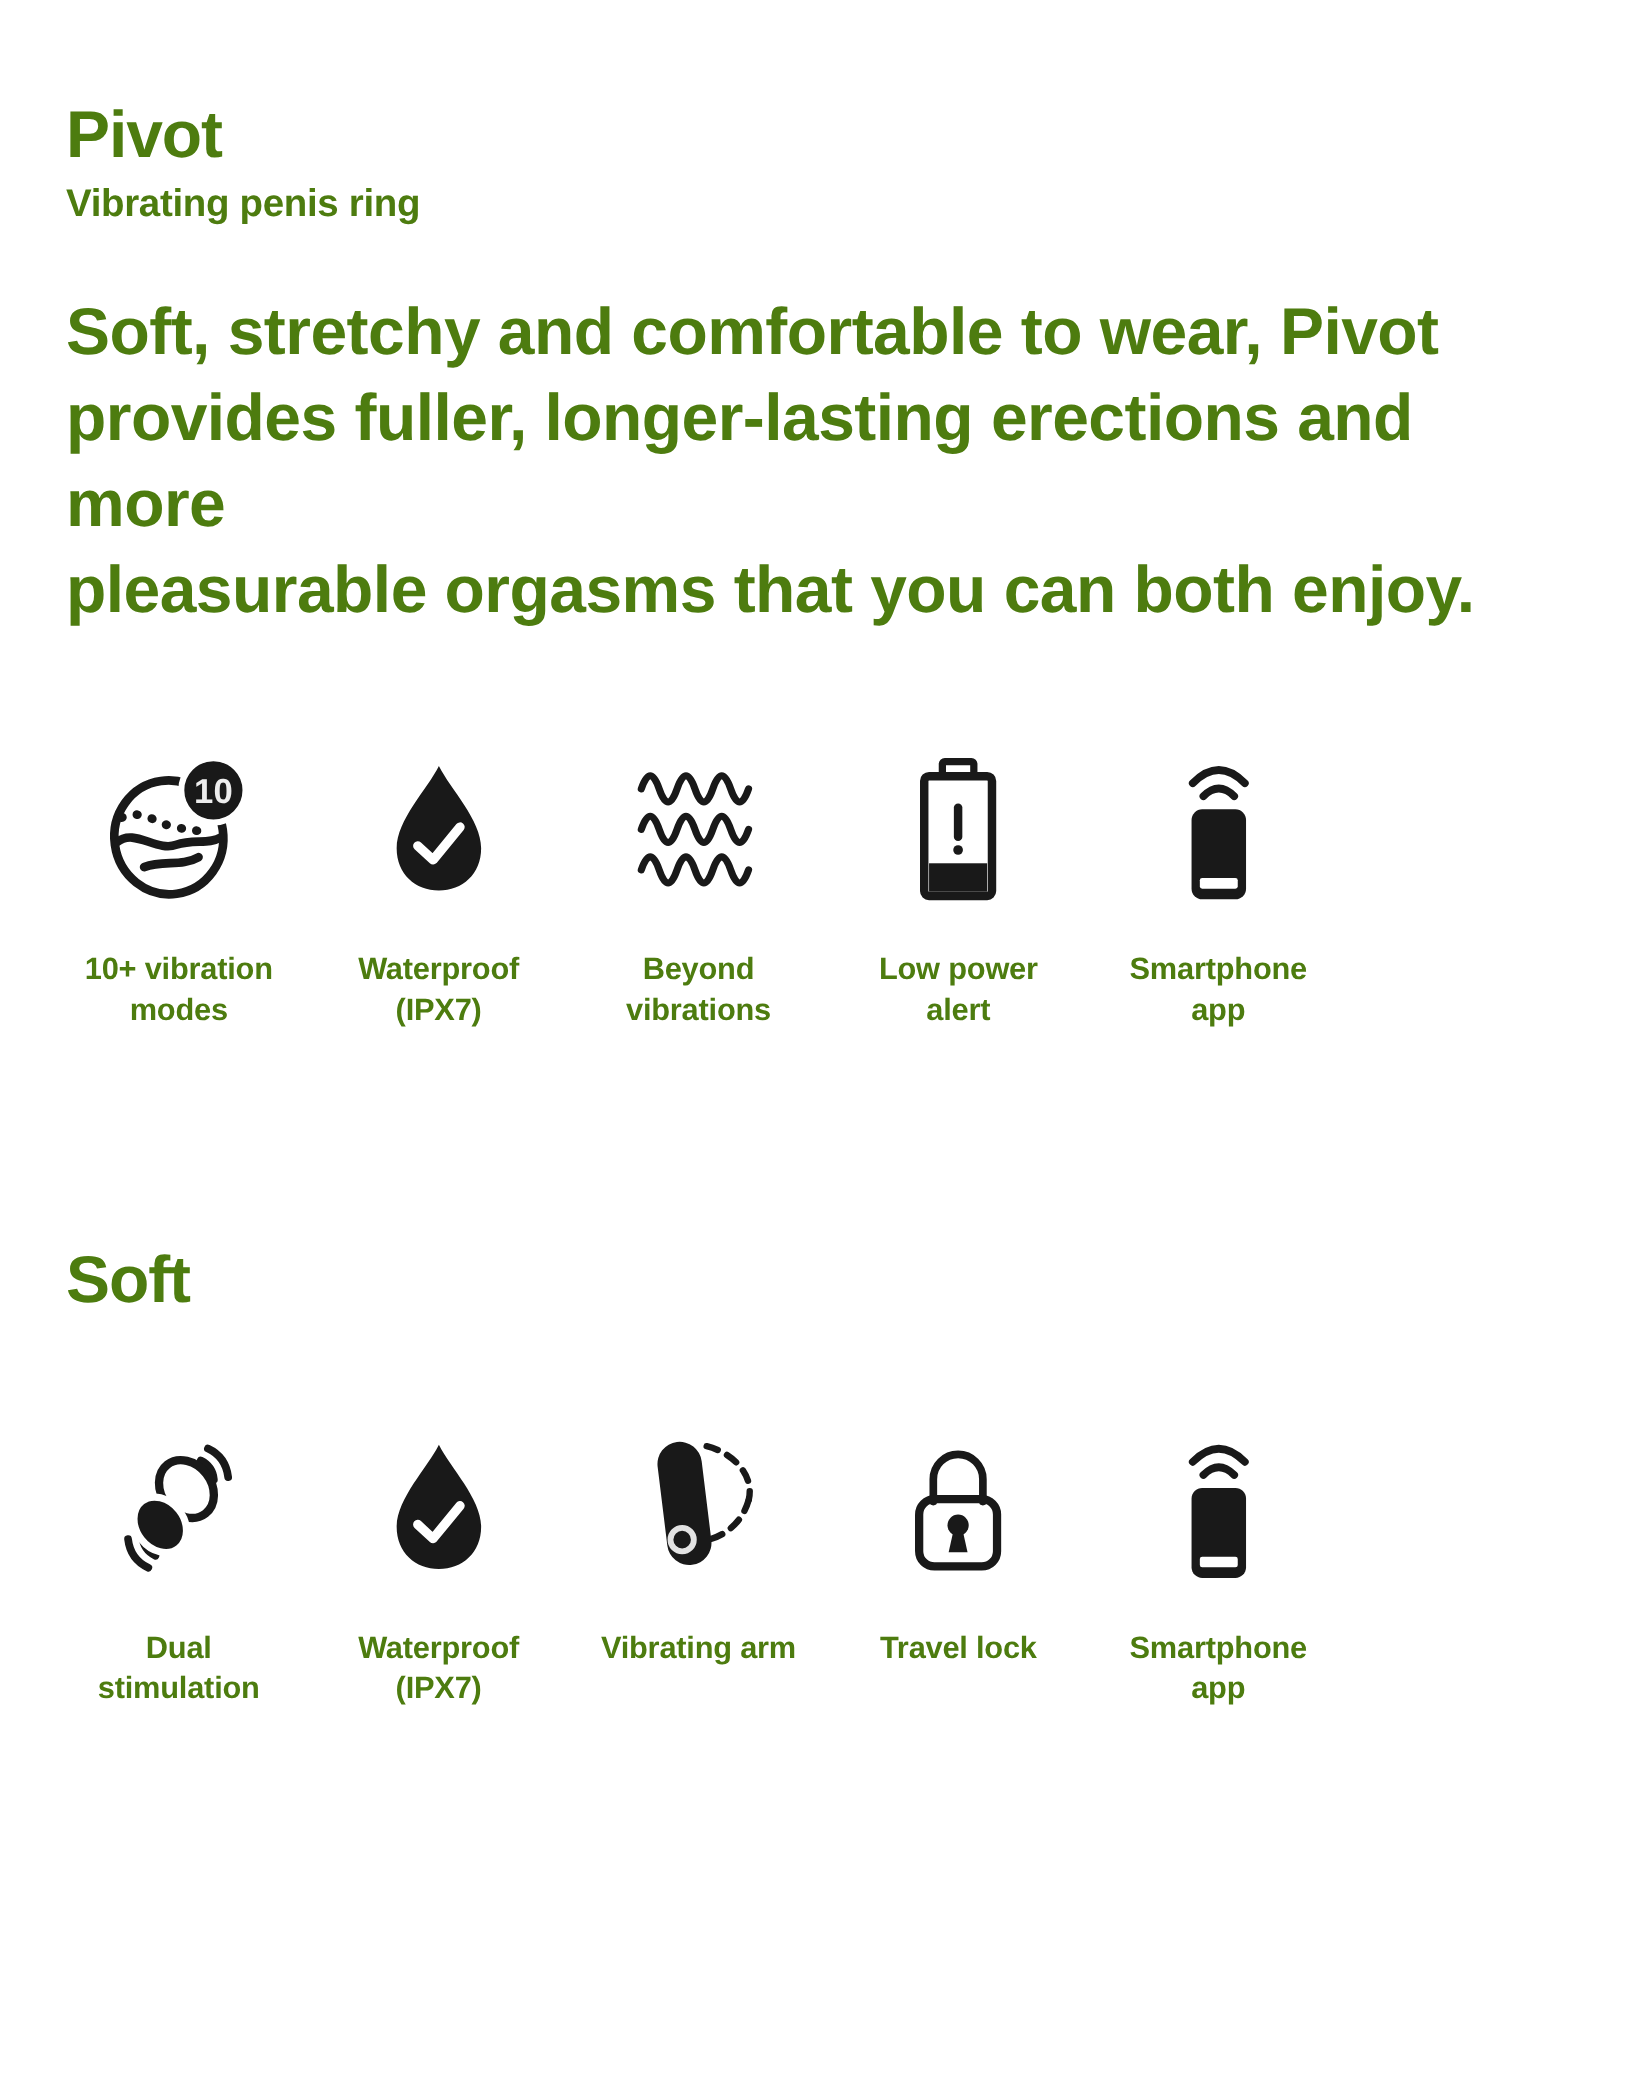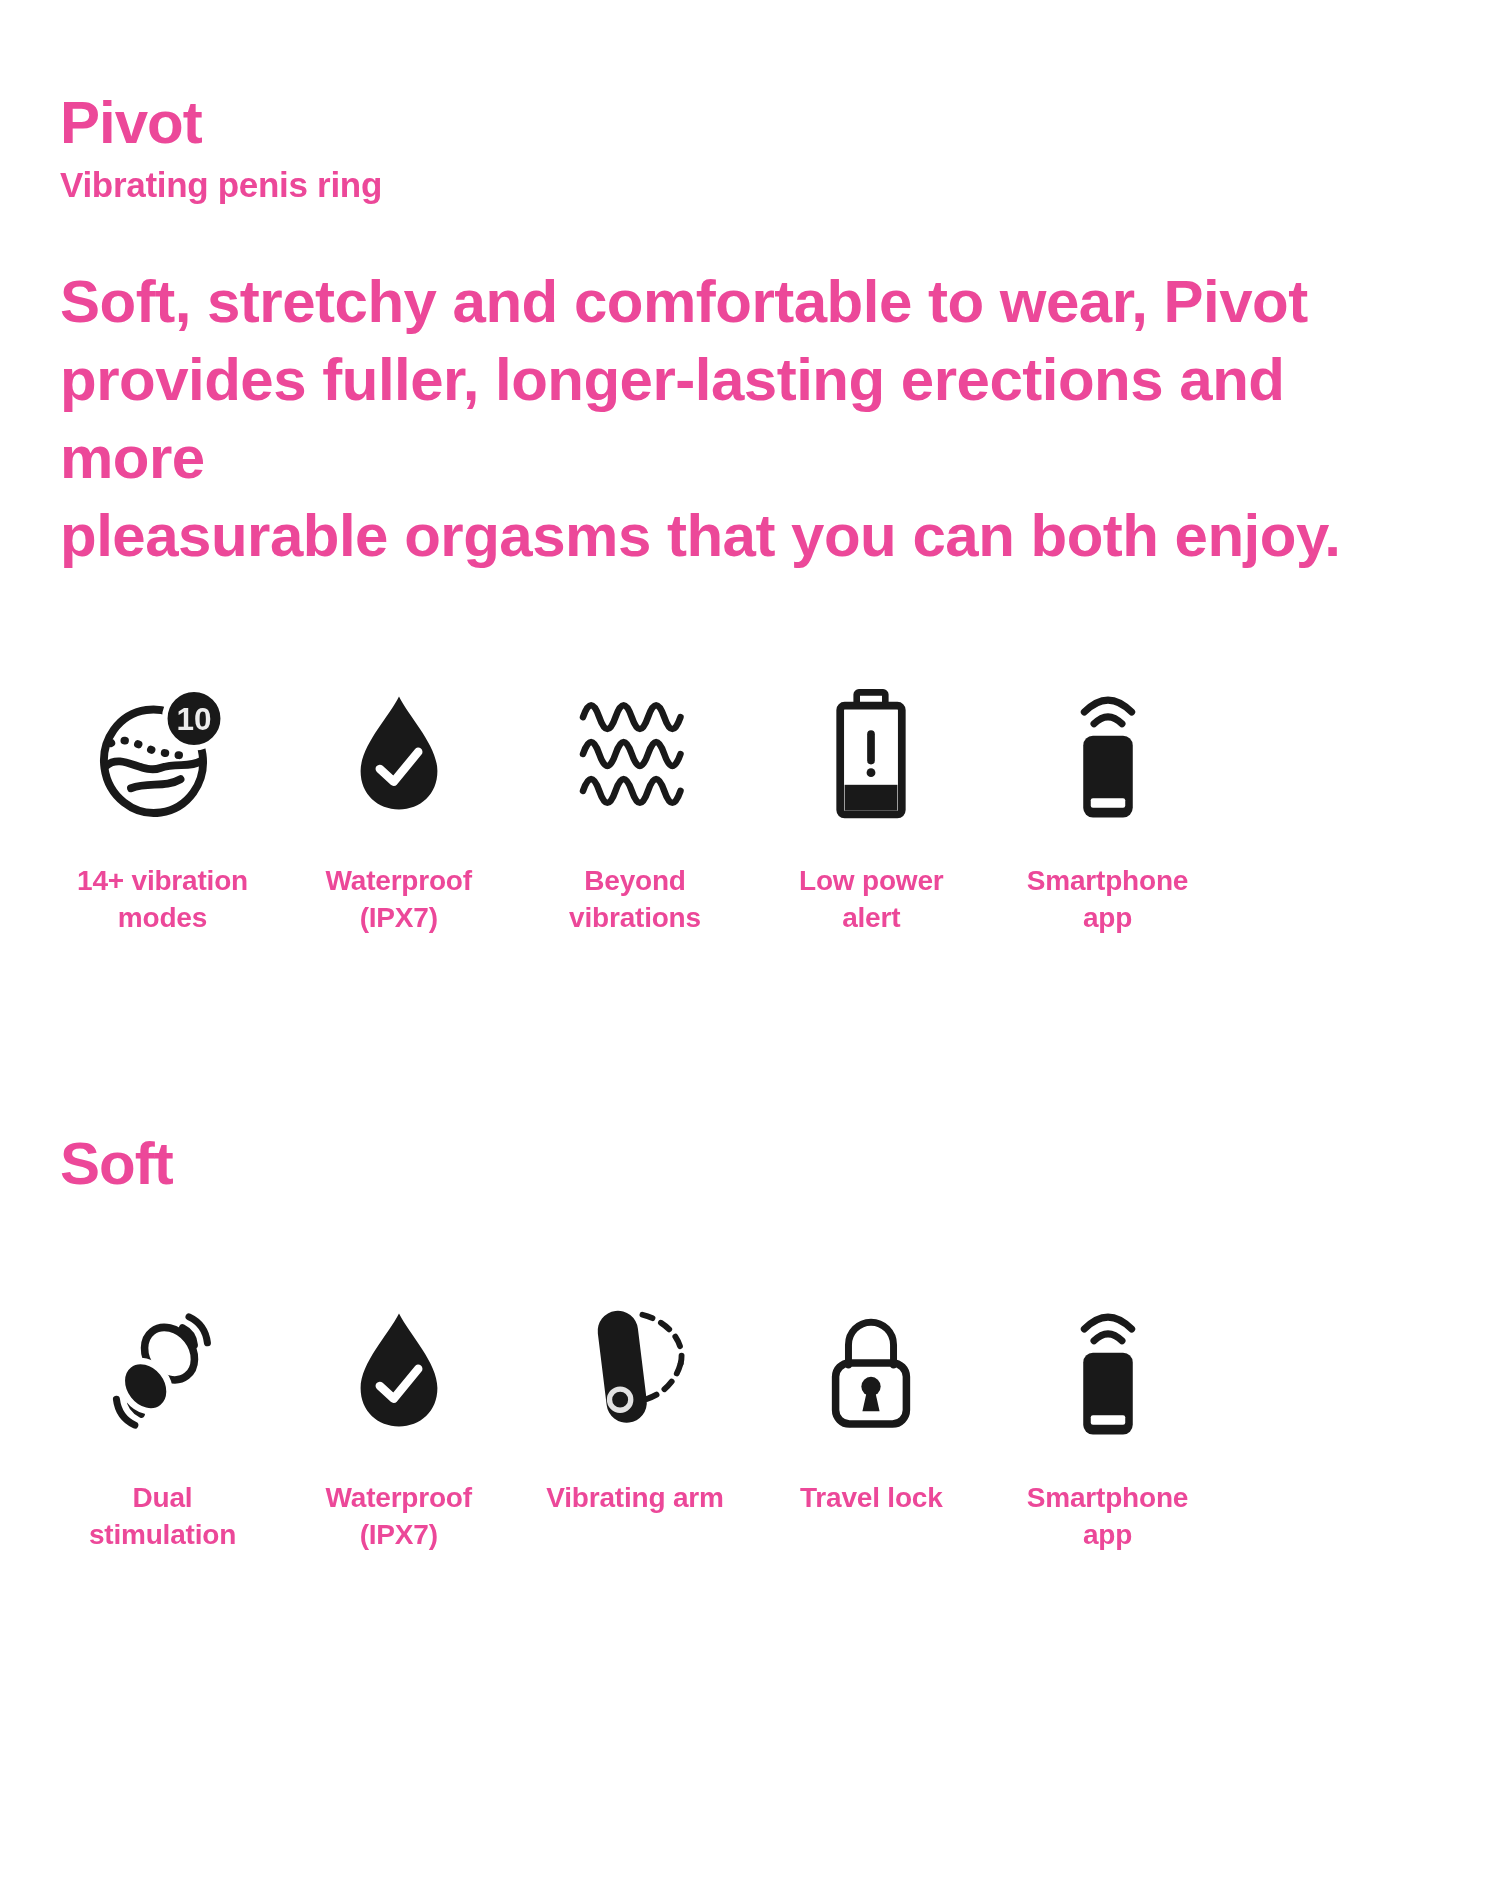--- a/index.html
+++ b/index.html
@@ -4,21 +4,21 @@
 <style>
   html, body { margin: 0; padding: 0; background: #ffffff; }
   .page {
     position: relative;
     width: 1500px;
     height: 1894px;
     box-sizing: border-box;
     padding: 95px 60px 0;
     background: #ffffff;
     font-family: "Liberation Sans", "DejaVu Sans", sans-serif;
-    color: #ec4899;
+    color: #4d7c0f;
     overflow: hidden;
   }
   .product-title {
     margin: 0;
     font-size: 60px;
     line-height: 56px;
     font-weight: 700;
     letter-spacing: -1px;
   }
   .product-tagline {
@@ -87,21 +87,21 @@
         <div class="feature-icon-box">
           <svg width="135" height="135" viewBox="0 0 120 120">
             <ellipse class="ink-stroke" cx="52" cy="66" rx="44" ry="46" stroke-width="7" transform="rotate(-8 52 66)"></ellipse>
             <path class="ink-stroke" d="M14 50 C 30 42 44 56 58 58 C 70 60 78 62 86 60" stroke-width="7" stroke-dasharray="0.5 12"></path>
             <path class="ink-stroke" d="M10 70 C 24 58 42 78 58 72 C 72 67 84 72 94 66" stroke-width="7"></path>
             <path class="ink-stroke" d="M32 90 C 48 84 62 90 76 82" stroke-width="7"></path>
             <circle class="ink-fill" cx="88" cy="28" r="26" stroke="#ffffff" stroke-width="5"></circle>
             <text x="88" y="38" text-anchor="middle" font-size="28" font-weight="700" fill="#ededed">10</text>
           </svg>
         </div>
-        <div class="feature-label">14+ vibration
+        <div class="feature-label">10+ vibration
 modes</div>
       </div>
 
       <div class="feature">
         <div class="feature-icon-box">
           <svg width="110" height="128" viewBox="0 0 100 120">
             <path class="ink-fill" d="M50 6 C 40 26 14 52 14 76 C 14 98 30 112 50 112 C 70 112 86 98 86 76 C 86 52 60 26 50 6 Z"></path>
             <polyline points="32,74 45,86 68,58" fill="none" stroke="#ffffff" stroke-width="8" stroke-linecap="round" stroke-linejoin="round"></polyline>
           </svg>
         </div>

